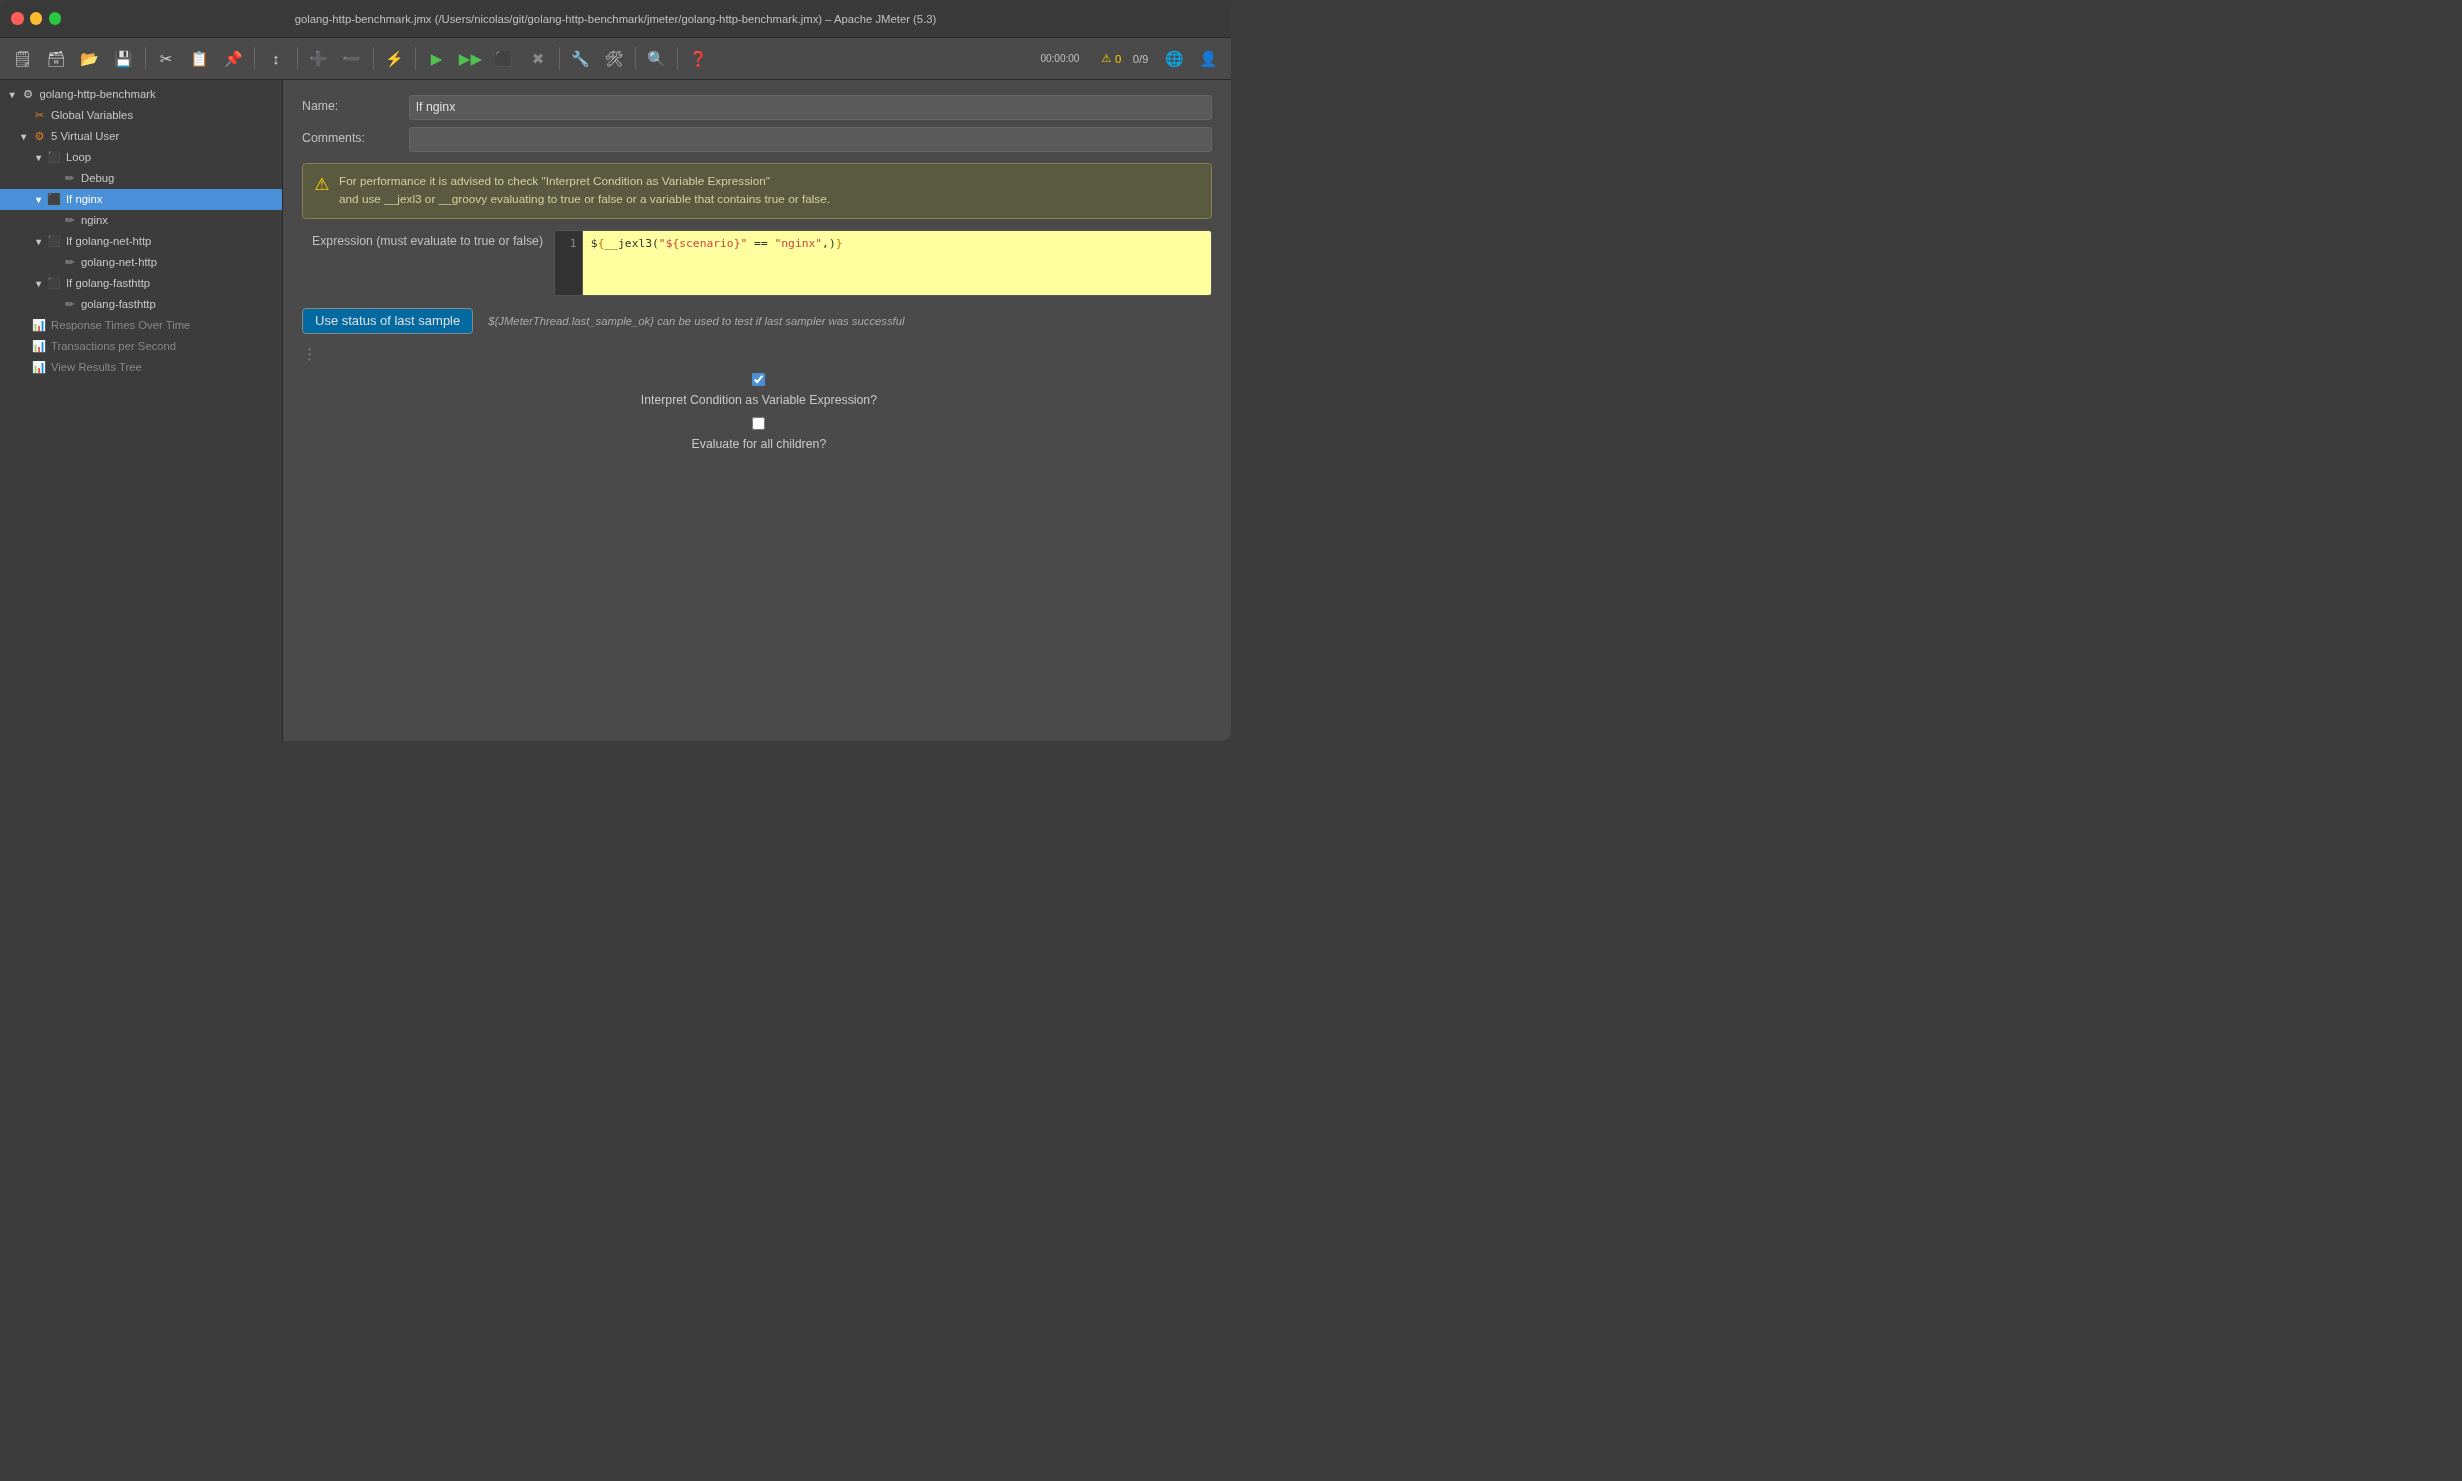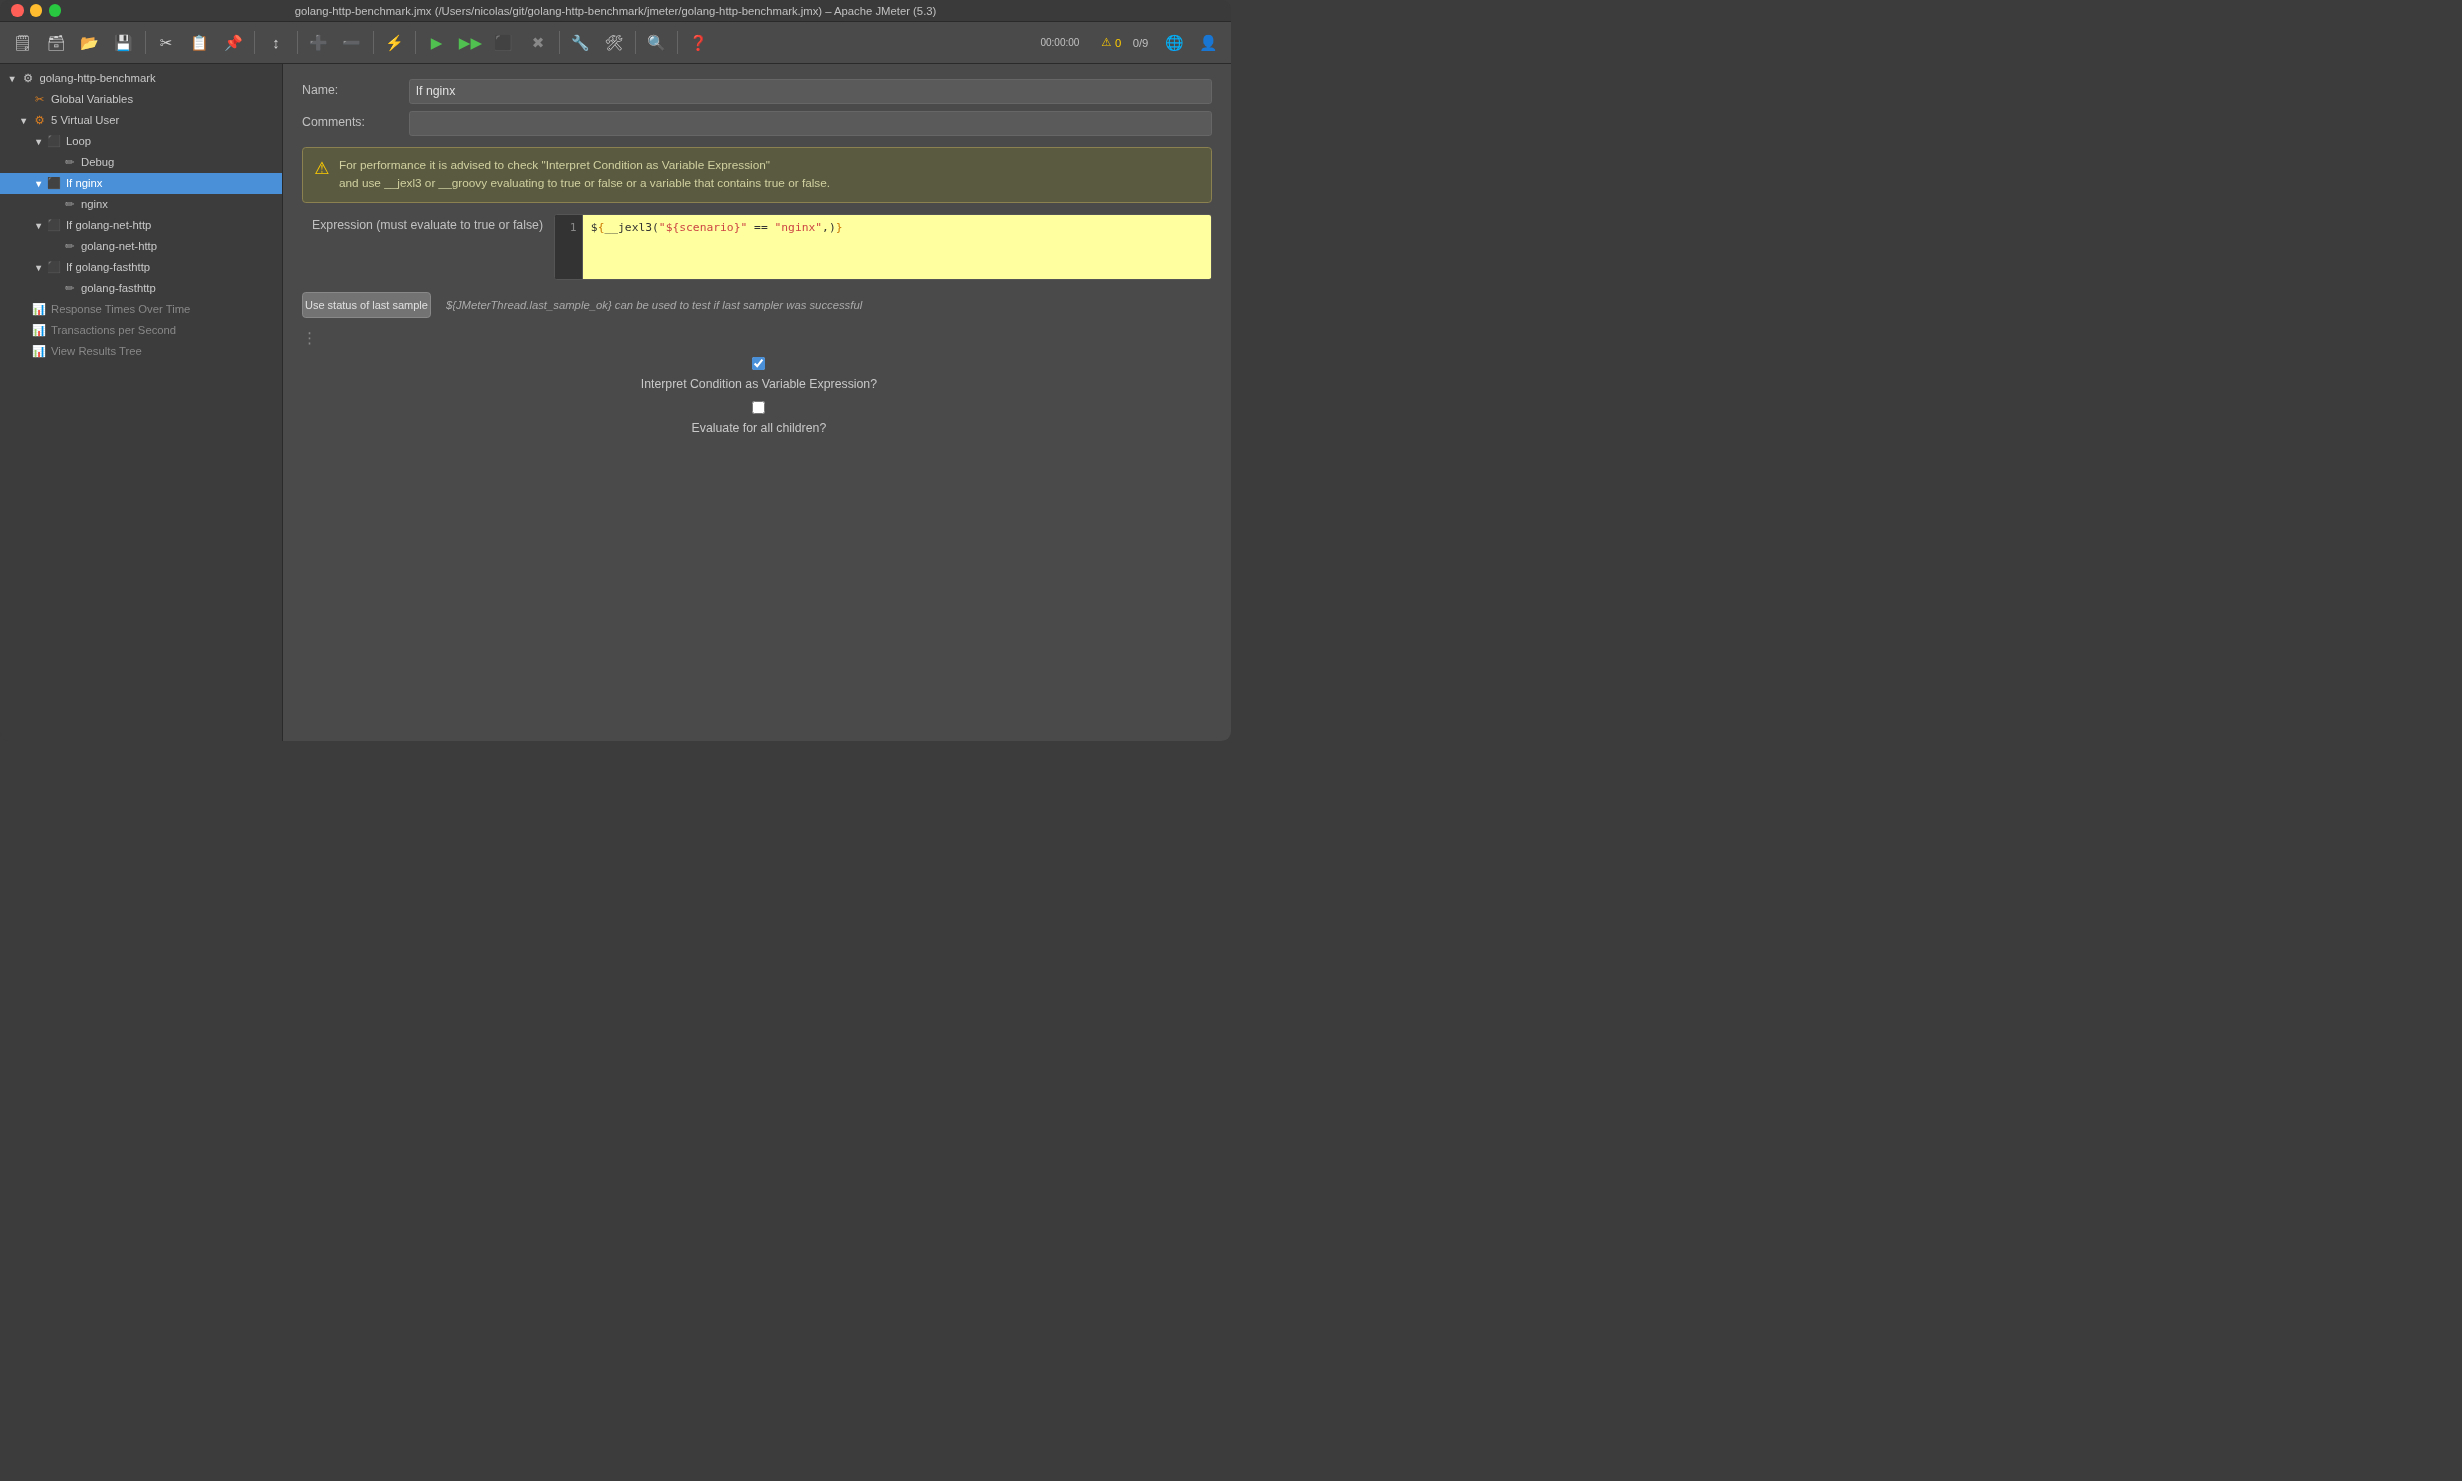--- a/index.html
+++ b/index.html
@@ -12,21 +12,21 @@
       flex-direction: column;
       width: 1231px;
       height: 741px;
       border-radius: 9.4px;
       overflow: hidden;
     }
 
     
     .titlebar {
       background: #3a3a3a;
-      height: 22px;
+      height: 38px;
       display: flex;
       align-items: center;
       justify-content: center;
       border-bottom: 0.9px solid #2a2a2a;
       position: relative;
       flex-shrink: 0;
     }
     .titlebar-buttons {
       position: absolute;
       left: 11.3px;
@@ -241,26 +241,26 @@
     }
 
     .action-row {
       display: flex;
       align-items: center;
       gap: 15px;
       margin: 11.3px 0;
     }
     .action-btn {
       height: 26.4px;
-      padding: 0 2px;
-      background: #737373;
+      padding: 0 12px;
+      background: #0369a1;
       border: 0.9px solid #888;
       border-radius: 3.8px;
       color: #e0e0e0;
-      font-size: 11px;
+      font-size: 13px;
       cursor: pointer;
     }
     .action-hint {
       font-size: 11.3px;
       color: #aaa;
       font-style: italic;
     }
 
     .checkbox-row {
       display: flex;

